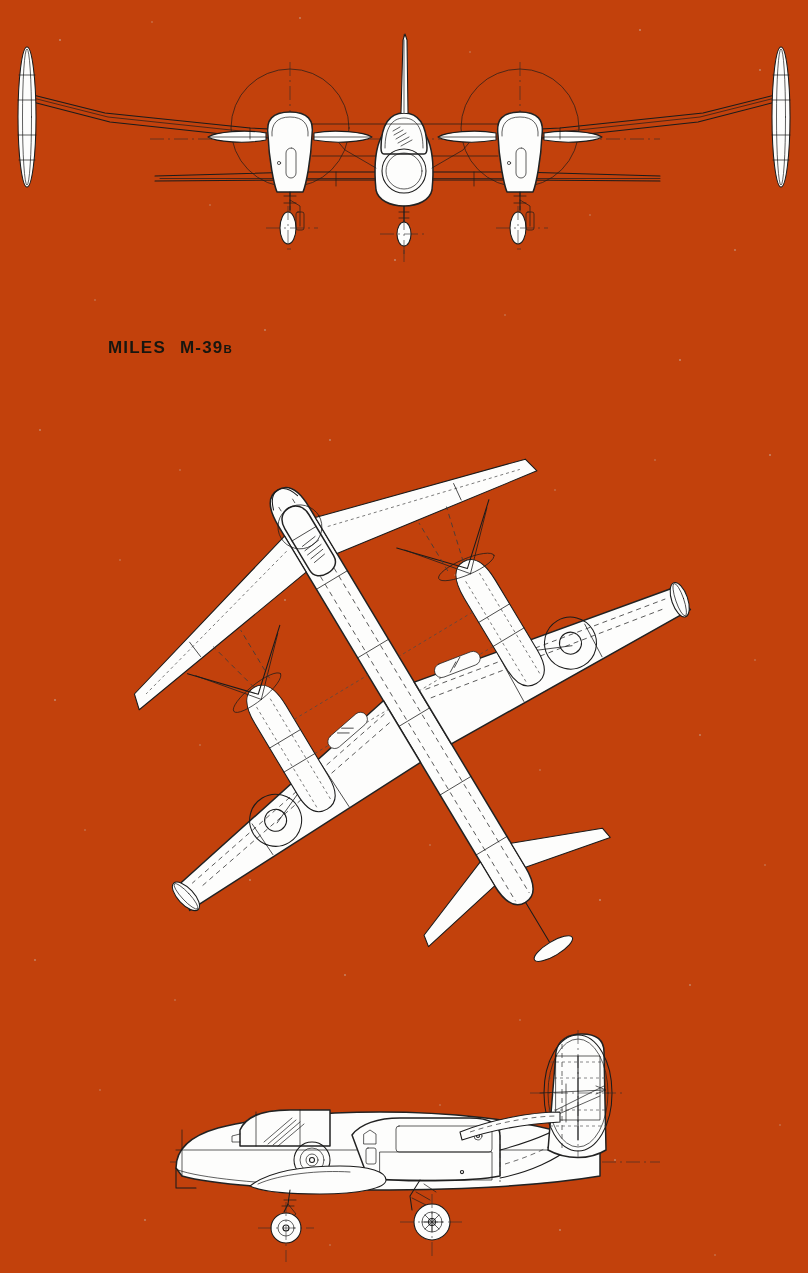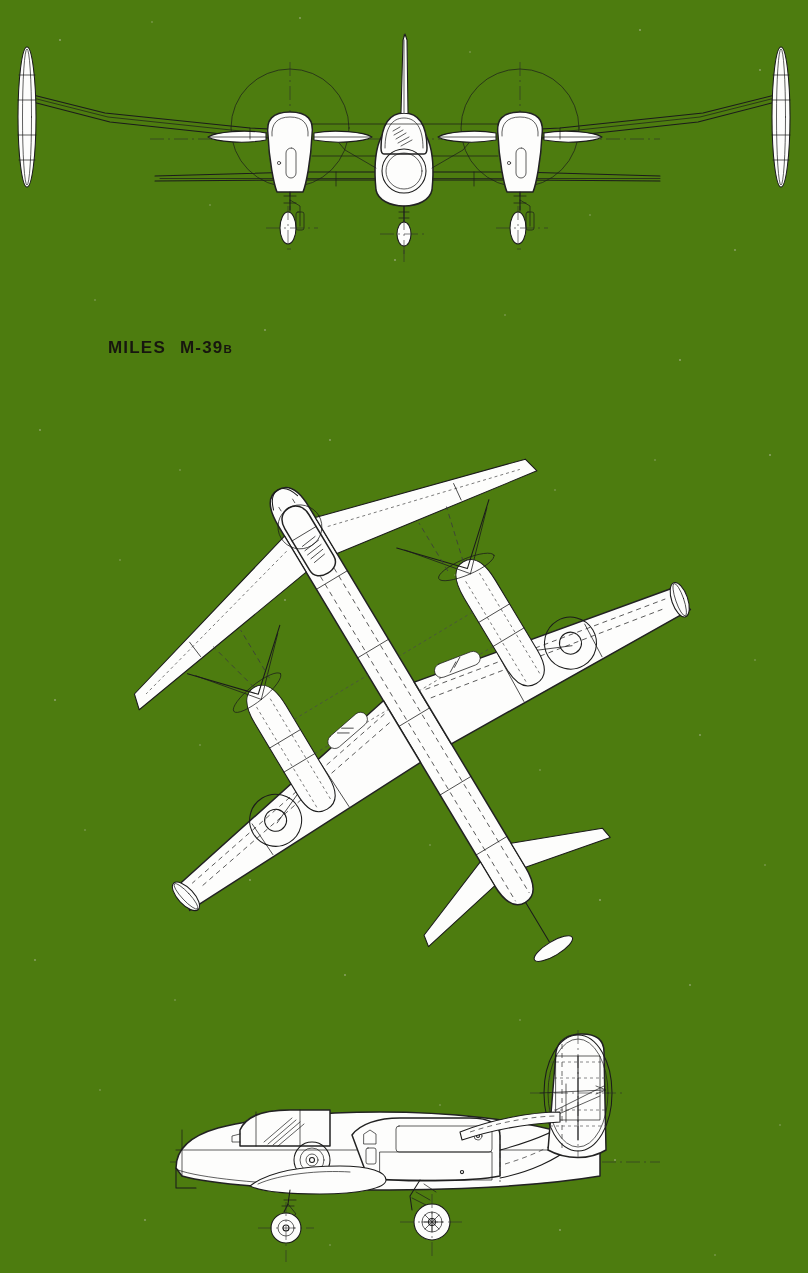--- a/index.html
+++ b/index.html
@@ -3,21 +3,21 @@
 <meta charset="utf-8">
 <style>
   html,body{margin:0;padding:0;background:#ffffff;}
   body{
     width:808px;height:1273px;
     font-family:"Liberation Sans", sans-serif;
     overflow:hidden;position:relative;
   }
   #sheet{
     position:absolute;left:0;top:0;width:808px;height:1273px;
-    background:#4d7c0f;
+    background:#c2410c;
     overflow:hidden;
   }
   
   #speckle{
     position:absolute;inset:0;pointer-events:none;opacity:.5;
   }
   #drawing{position:absolute;left:0;top:0;width:808px;height:1273px;}
   #title-layer{
     position:absolute;left:0;top:0;width:808px;height:1273px;pointer-events:none;
   }

